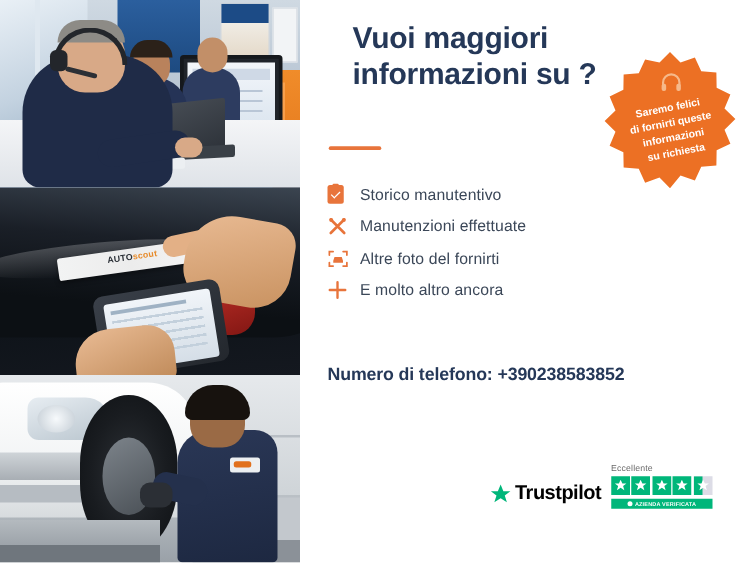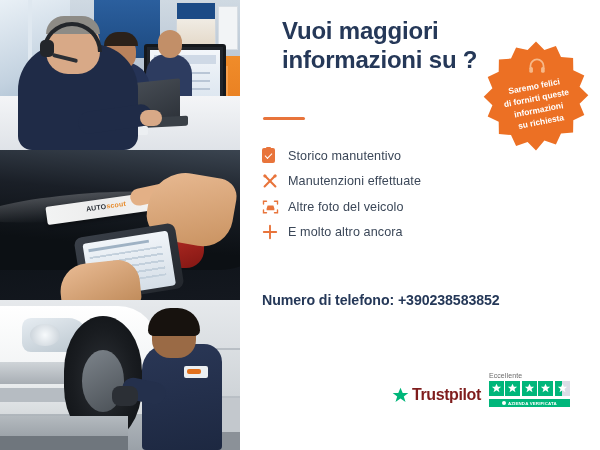--- a/index.html
+++ b/index.html
@@ -179,21 +179,21 @@
     font-size:14.2px; font-weight:700; color:#253858; letter-spacing:-.1px;
   }
   .para {
     position:absolute; left:22px; top:318px; width:320px;
     font-size:11.6px; line-height:1.62; color:#46536a;
   }
 
   
   .tp { position:absolute; left:152px; top:372px; display:flex; align-items:flex-end; gap:8px; }
   .tp-logo { display:flex; align-items:center; gap:3px; padding-bottom:3px; }
-  .tp-logo .name { font-size:16px; font-weight:700; color:#7f1d1d; letter-spacing:-.4px; }
+  .tp-logo .name { font-size:16px; font-weight:700; color:#000000; letter-spacing:-.4px; }
   .tp-right { display:flex; flex-direction:column; align-items:center; gap:1.5px; }
   .tp-excellent { font-size:7px; color:#6b6b6b; letter-spacing:.1px; align-self:flex-start; }
   .tp-stars { display:flex; gap:1.5px; }
   .tp-star { width:15px; height:15px; background:#00b67a; display:flex; align-items:center; justify-content:center; }
   .tp-star.half { background:#dcdce6; position:relative; overflow:hidden;}
   .tp-star.half:before{content:"";position:absolute;left:0;top:0;width:50%;height:100%;background:#00b67a;}
   .tp-verified {
     margin-top:2px; width:100%; background:#00b67a; color:#fff; font-size:4.4px; font-weight:700;
     text-align:center; padding:1.6px 2px; letter-spacing:.15px; display:flex; align-items:center;
     justify-content:center; gap:2px;
@@ -328,21 +328,21 @@
 
       <div class="li">
         <span class="ic">
           <svg width="17" height="16" viewBox="0 0 17 16">
             <g fill="none" stroke="#e8743b" stroke-width="1.4" stroke-linecap="round">
               <path d="M1.5 5V2.2h3M12.5 2.2h3V5M15.5 11v2.8h-3M4.5 13.8h-3V11"></path>
             </g>
             <path d="M4.6 9.6h7.8v1.6H4.6zM5.6 6.6h5.8l1 3H4.6z" fill="#e8743b"></path>
           </svg>
         </span>
-        <span class="tx">Altre foto del veicolo</span>
+        <span class="tx">Altre foto del fornirti</span>
       </div>
 
       <div class="li">
         <span class="ic">
           <svg width="16" height="16" viewBox="0 0 16 16">
             <path d="M8 1.8v12.4M1.8 8h12.4" stroke="#e8743b" stroke-width="1.9" stroke-linecap="round"></path>
           </svg>
         </span>
         <span class="tx">E molto altro ancora</span>
       </div>

